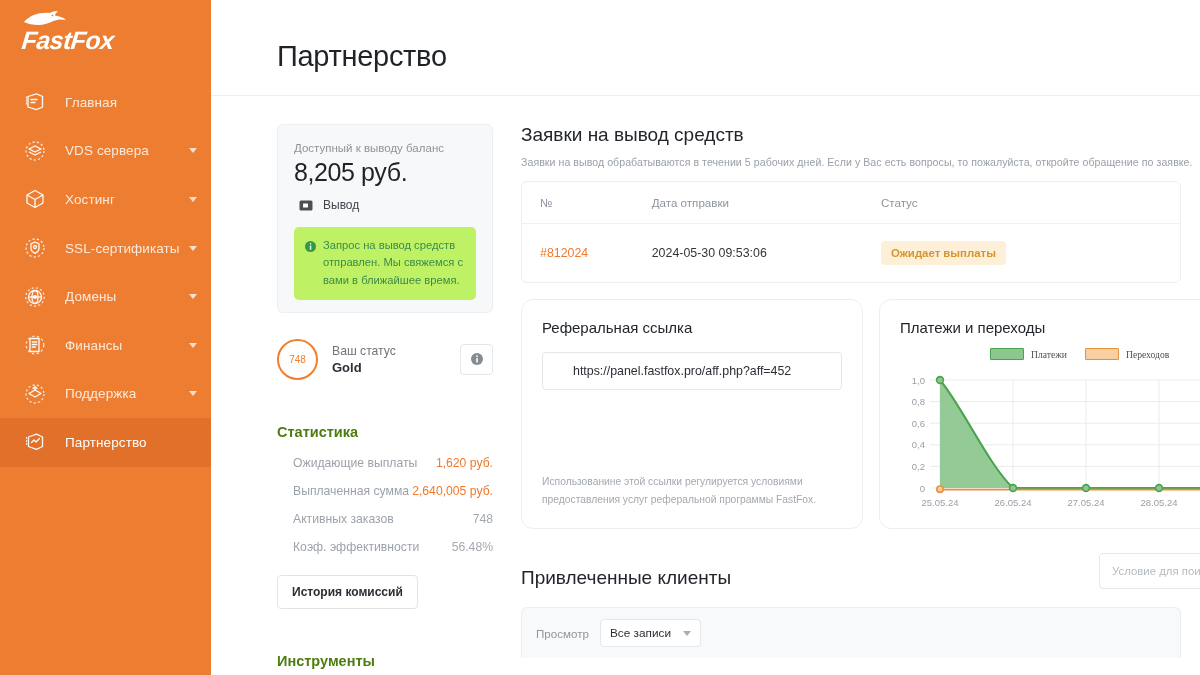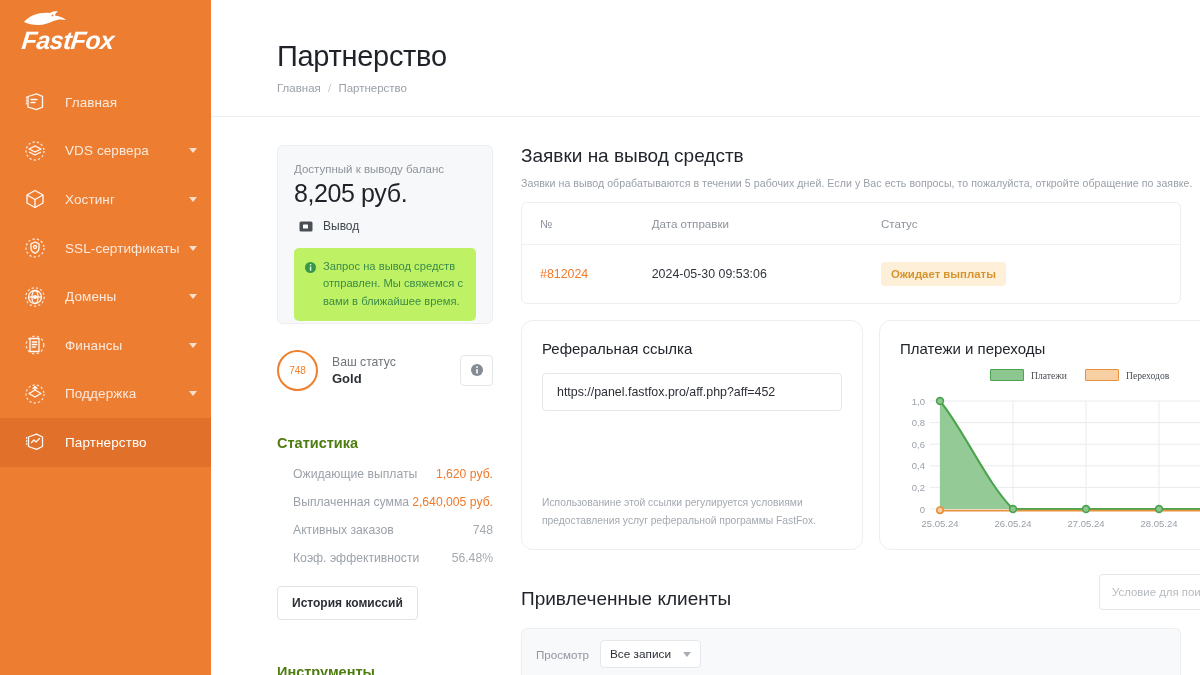--- a/index.html
+++ b/index.html
@@ -54,21 +54,21 @@
   .breadcrumb .sep { margin: 0 4px; color: #c3c8ce; }
   .breadcrumb a { color: #9aa0a8; text-decoration: none; }
 
   .content { display: flex; padding: 28px 0 0 66px; gap: 28px; }
   .col-left { width: 216px; min-width: 216px; }
   .col-right { flex: 1; }
 
   
   .balance-card {
     background: #F7F8F9; border: 1px solid #ECEEF1; border-radius: 6px;
-    padding: 17px 16px 2px 16px;
+    padding: 17px 16px 12px 16px;
   }
   .balance-label { font-size: 11.5px; color: #8e949c; }
   .balance-amount {
     font-size: 25px; color: #1f2329; margin-top: 4px; letter-spacing: -.4px; font-weight: 400;
   }
   .withdraw-row { display: flex; align-items: center; margin-top: 11px; padding-left: 5px; cursor: pointer; }
   .withdraw-icon { width: 14px; height: 11px; color: #4a4f56; display:flex; align-items:center;}
   .withdraw-label { margin-left: 10px; font-size: 12px; color: #41464d; }
   .alert-success {
     margin-top: 15px; background: #bef264; border-radius: 5px;
@@ -136,21 +136,21 @@
   .cards-row { display: flex; gap: 16px; margin-top: 16px; }
   .card {
     border: 1px solid #ECEEF1; border-radius: 12px; background: #fff;
     padding: 19px 20px 20px 20px; height: 230px; position: relative;
   }
   .card-ref { width: 342px; min-width: 342px; }
   .card-chart { width: 340px; min-width: 340px; overflow: hidden; }
   .card-title { font-size: 15px; color: #22262c; font-weight: 400; }
   .ref-input {
     margin-top: 16px; width: 100%; border: 1px solid #E4E7EB; border-radius: 4px;
-    padding: 11px 14px; font-size: 12.4px; color: #2b2f35;
+    padding: 11px 30px; font-size: 12.4px; color: #2b2f35;
     font-family: "Liberation Sans", sans-serif; background: #fff;
   }
   .ref-note {
     position: absolute; left: 20px; bottom: 19px; font-size: 10.3px;
     color: #a3a9b0; line-height: 1.75; width: 290px;
   }
 
   
   .chart-area { margin-top: 12px; position: relative; width: 480px; height: 170px; }
   .legend {
@@ -301,25 +301,20 @@
         <span class="nav-label">Партнерство</span>
       </div>
 
     </nav>
   </aside>
 
   <main class="main">
 
     <div class="page-head">
       <h1 class="page-title">Партнерство</h1>
-      <div class="breadcrumb">
-        <a href="#">Главная</a>
-        <span class="sep">/</span>
-        <span>Партнерство</span>
-      </div>
     </div>
 
     <div class="content">
 
       <div class="col-left">
 
         <div class="balance-card">
           <div class="balance-label">Доступный к выводу баланс</div>
           <div class="balance-amount">8,205 руб.</div>
           <div class="withdraw-row">

